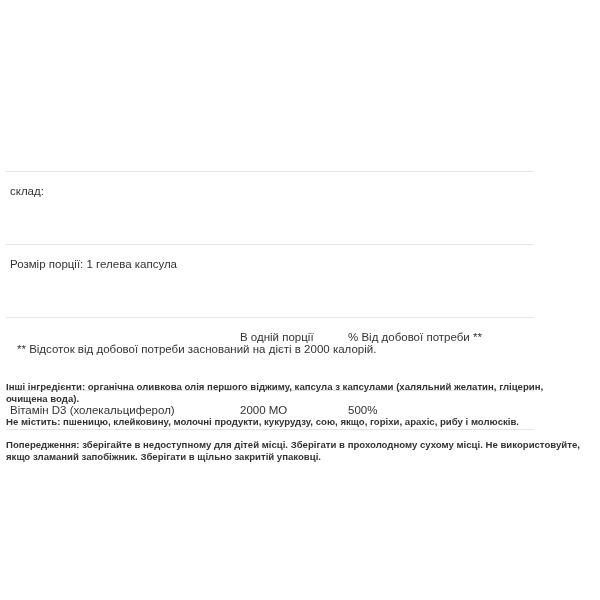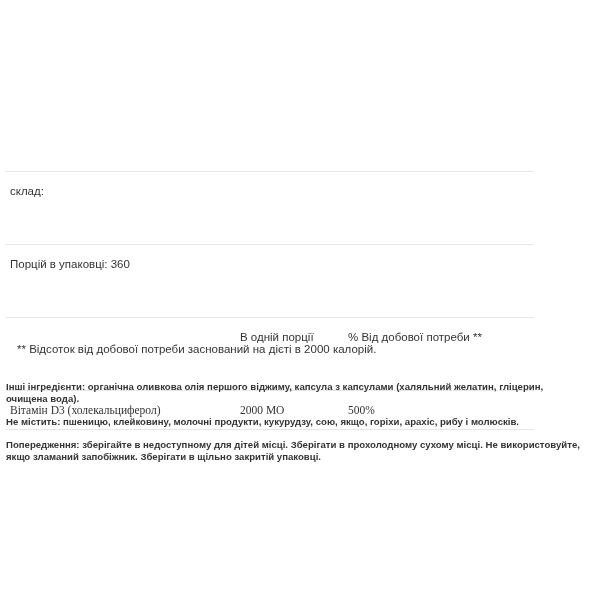--- a/index.html
+++ b/index.html
@@ -1,37 +1,37 @@
 <!DOCTYPE html>
 <html><head>
 <meta charset="utf-8">
 <style>
   html, body { margin: 0; padding: 0; background: #ffffff; }
   body { width: 600px; height: 600px; position: relative; overflow: hidden;
          font-family: "Liberation Sans", sans-serif; color: #333333; }
   .table { position: absolute; left: 6px; top: 137px; width: 528px; }
   .row { height: 38px; border-top: 1px solid #e6e6e6; position: relative; font-size: 11.5px; margin-top: 34px; }
-  .row:last-child { border-bottom: 1px solid #e6e6e6; font-family: Liberation Serif, serif; }
+  .row:last-child { border-bottom: 1px solid #e6e6e6; }
   .cell { position: absolute; top: 0; line-height: 38px; white-space: nowrap; }
   .c0 { left: 4px; }
   .c1 { left: 234px; }
   .c2 { left: 342px; }
   .footnote { position: absolute; left: 17px; top: 343px; font-size: 11.5px; }
   .notes { position: absolute; left: 6px; top: 381px; width: 580px; font-size: 9.6px; font-weight: bold; color: #333; line-height: 12px; }
   .notes p { margin: 0 0 11px 0; }
 </style>
 </head>
 <body>
 
 <div class="table">
   <div class="row">
     <span class="cell c0">склад:</span>
   </div>
   <div class="row">
-    <span class="cell c0">Порцій в упаковці: 360</span>
+    <span class="cell c0">Розмір порції: 1 гелева капсула</span>
   </div>
   <div class="row">
     <span class="cell c0"></span>
     <span class="cell c1">В одній порції</span>
     <span class="cell c2">% Від добової потреби **</span>
   </div>
   <div class="row">
     <span class="cell c0">Вітамін D3 (холекальциферол)</span>
     <span class="cell c1">2000 МО</span>
     <span class="cell c2">500%</span>

